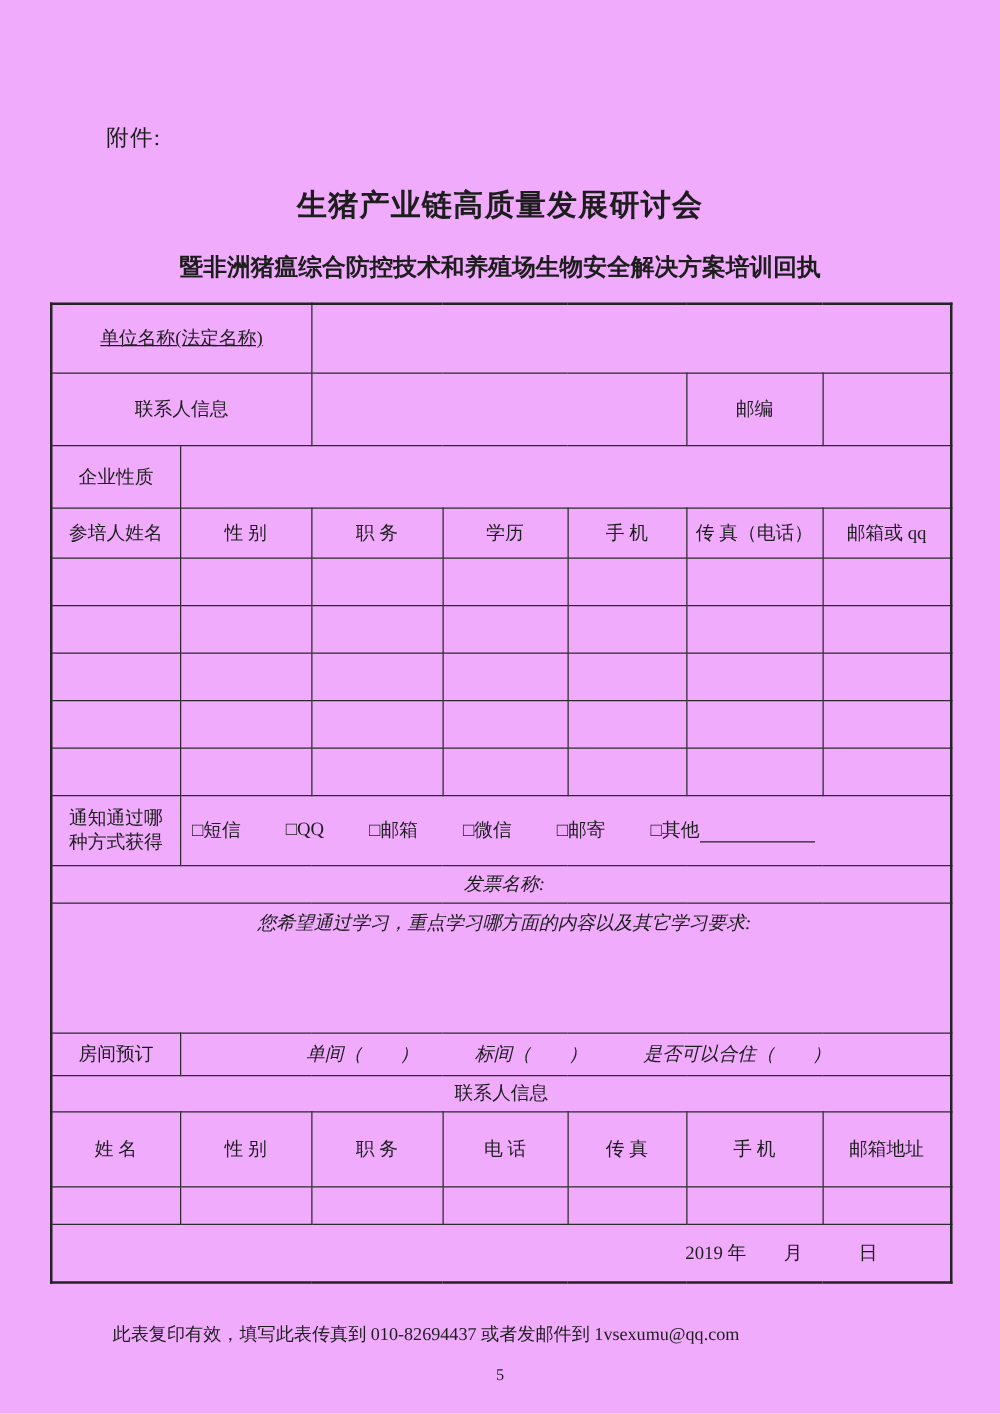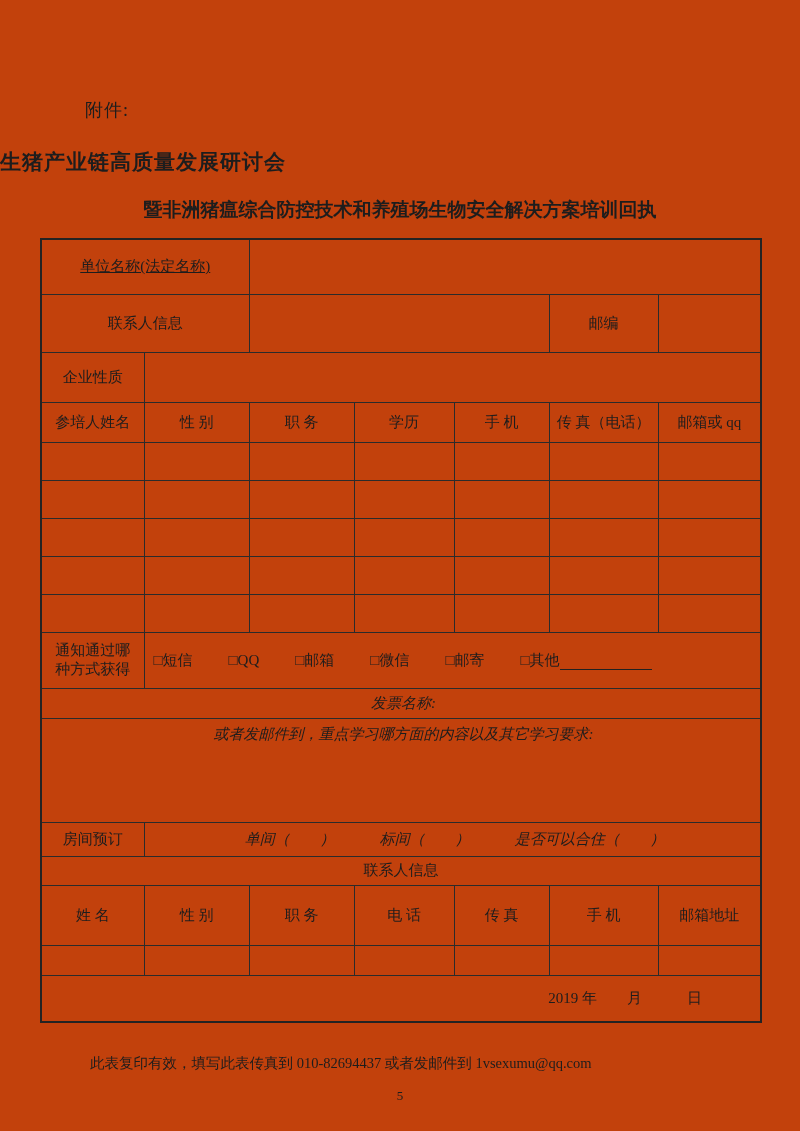--- a/index.html
+++ b/index.html
@@ -4,32 +4,32 @@
 <style>
   * { box-sizing: border-box; margin: 0; padding: 0; }
   html, body { width: 800px; background: #ffffff; }
   body {
     height: 1131px;
     font-family: "Liberation Serif", "DejaVu Serif", serif;
     color: #1d1d1d;
     position: relative;
     overflow: hidden;
   }
-  .page { width: 800px; height: 1131px; background: #c2410c; }
+  .page { width: 800px; height: 1131px; background: #f0abfc; }
 
   .attachment {
     padding-top: 98px;
     margin-left: 85px;
     font-size: 18px;
     letter-spacing: 1px;
   }
   .title1 {
     margin-top: 26px;
-    text-align: left;
-    font-size: 21px;
+    text-align: center;
+    font-size: 24px;
     font-weight: 700;
     letter-spacing: 1px;
   }
   .title2 {
     margin-top: 21px;
     text-align: center;
     font-size: 19px;
     font-weight: 700;
   }
 
@@ -202,21 +202,21 @@
               </span>
         </div>
       </td>
     </tr>
 
     <tr class="h30">
       <td colspan="7" class="l">发票名称:</td>
     </tr>
 
     <tr class="h104">
-      <td colspan="7" class="l top">或者发邮件到，重点学习哪方面的内容以及其它学习要求:</td>
+      <td colspan="7" class="l top">您希望通过学习，重点学习哪方面的内容以及其它学习要求:</td>
     </tr>
 
     <tr class="h34">
       <td class="c">房间预订</td>
       <td colspan="6" class="l">单间（　　）　　　标间（　　）　　　是否可以合住（　　）</td>
     </tr>
 
     <tr class="h29">
       <td colspan="7" class="c">联系人信息</td>
     </tr>

